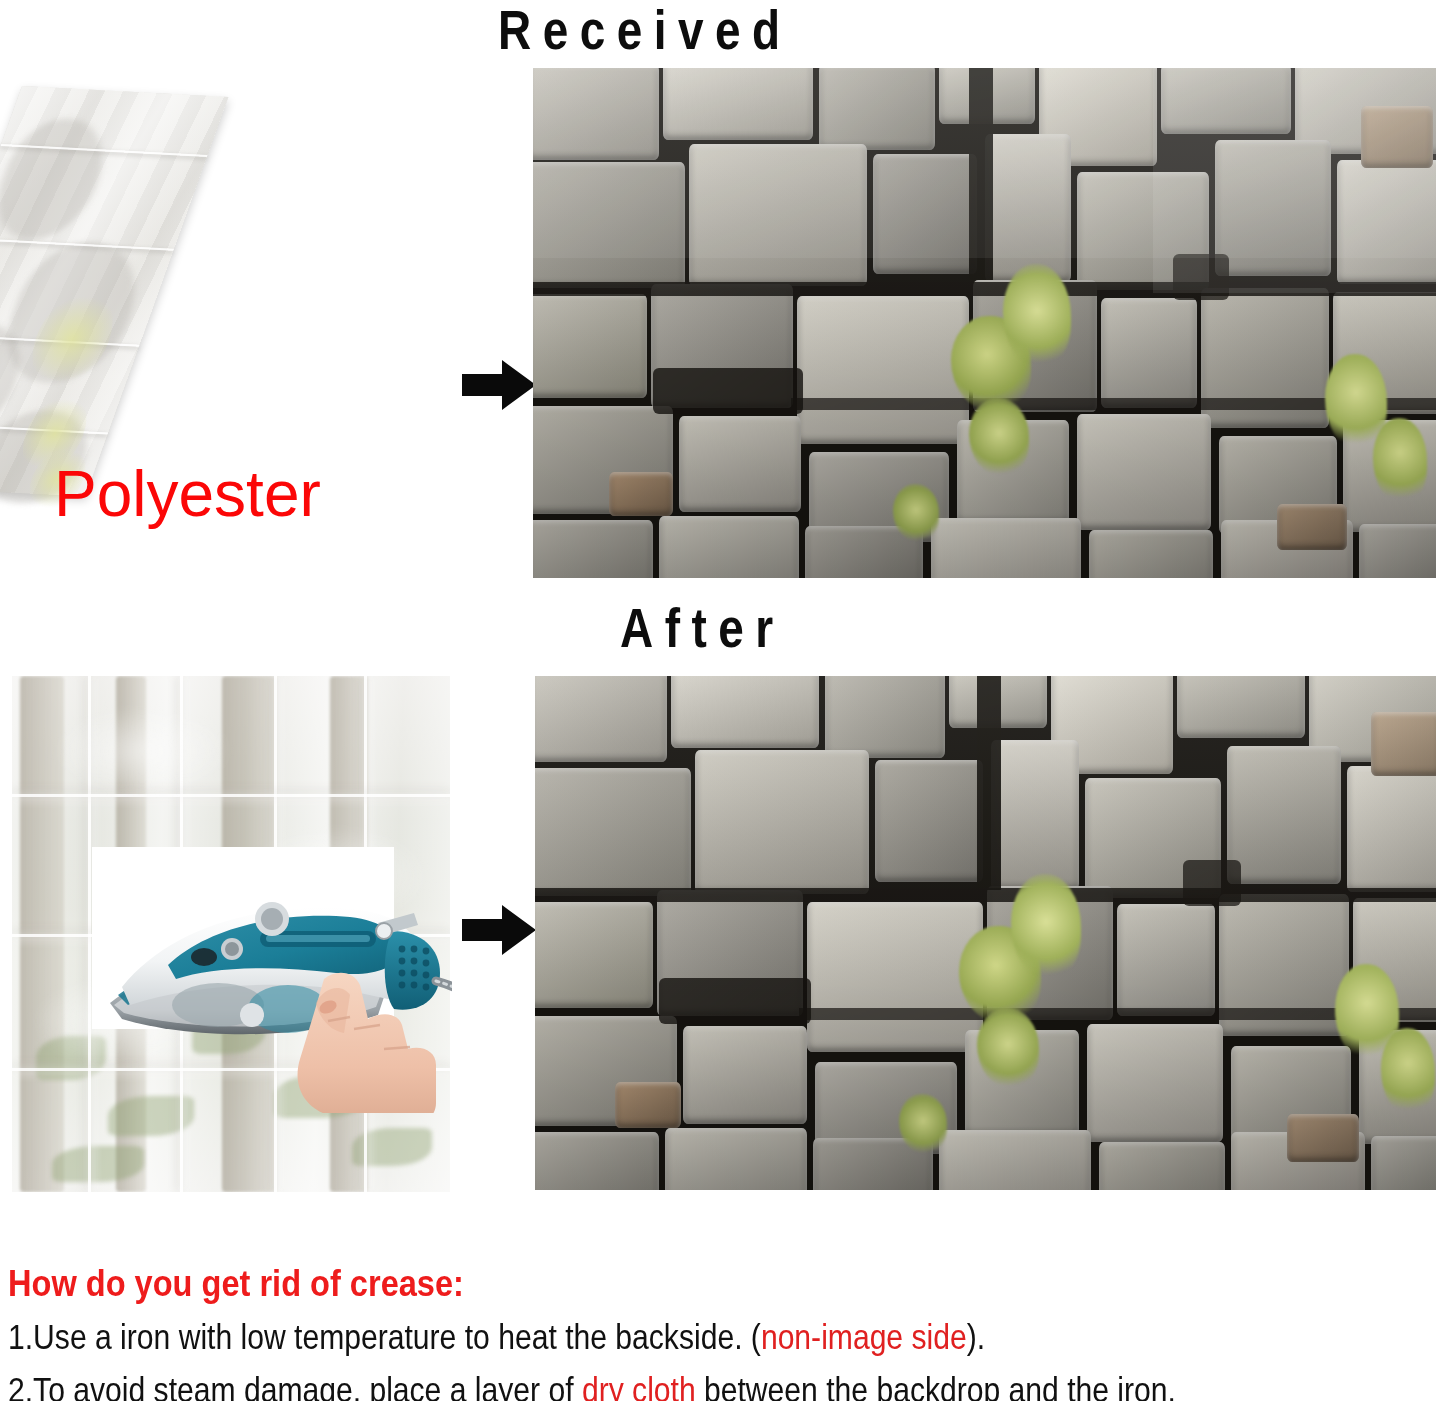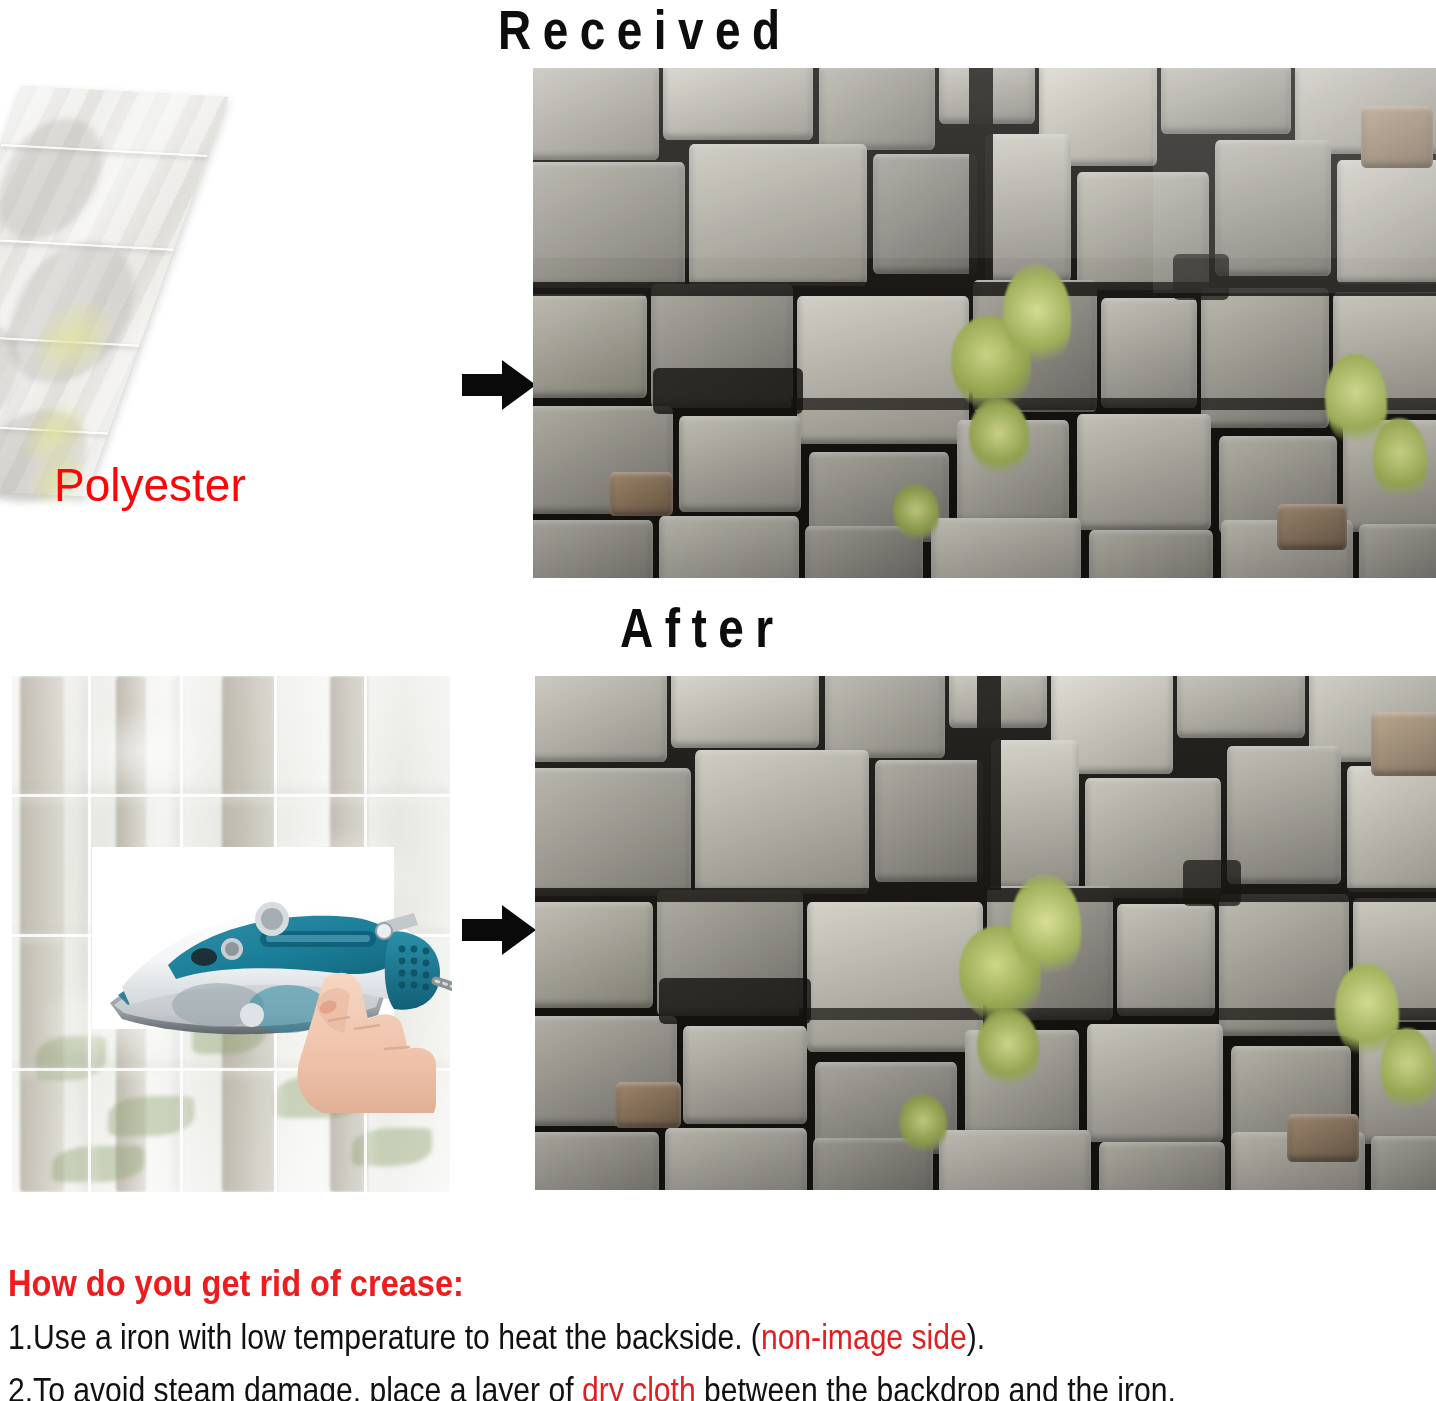--- a/index.html
+++ b/index.html
@@ -60,21 +60,21 @@
     background:radial-gradient(circle,rgba(225,228,160,.85) 0%,rgba(225,228,160,0) 70%);
   }
   #poly-swatch .blotch{
     position:absolute;border-radius:46% 54% 50% 50%;
     background:rgba(168,166,160,.30);filter:blur(3px);
   }
 
   #poly-label{
     position:absolute;left:54px;top:462px;
     font-family:"Liberation Sans",sans-serif;
-    font-size:46px;line-height:1;color:#fb0707;white-space:nowrap;text-align:right;
+    font-size:64px;line-height:1;color:#fb0707;white-space:nowrap;text-align:right;
   }
 
   
   #crease-backdrop{
     position:absolute;left:12px;top:676px;width:438px;height:516px;
     overflow:hidden;
     background:
       linear-gradient(92deg,rgba(255,255,255,.78) 0%,rgba(255,255,255,.52) 18%,
                       rgba(255,255,255,.80) 34%,rgba(255,255,255,.50) 52%,
                       rgba(255,255,255,.82) 70%,rgba(255,255,255,.55) 86%,

